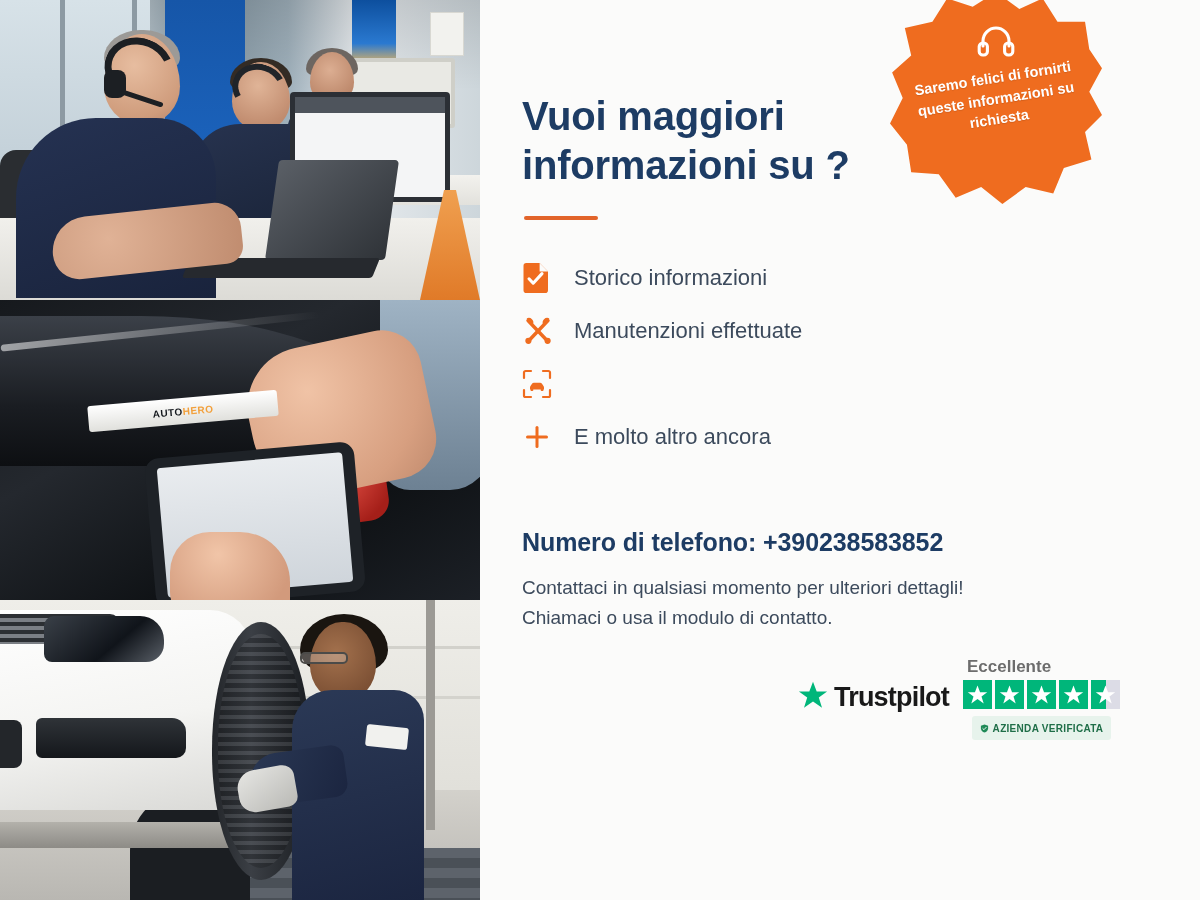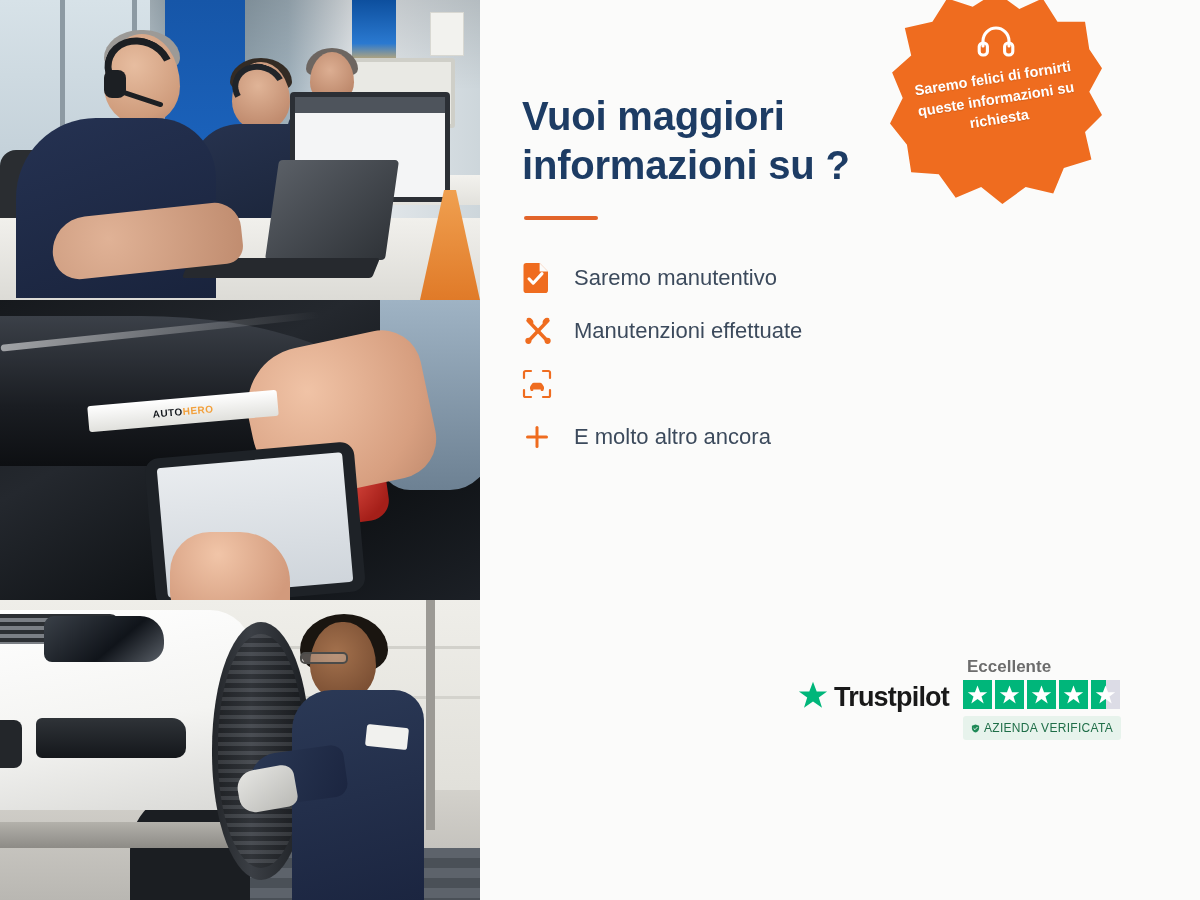--- a/index.html
+++ b/index.html
@@ -468,22 +468,22 @@
   }
   .tp-verified {
     margin-top: 4px;
     display: flex; align-items: center; gap: 4px;
     background: #e7f3ec;
     border-radius: 3px;
     padding: 3px 8px;
   }
   .tp-verified-text {
     color: #1f6e48;
-    font-size: 12px;
-    font-weight: 400;
+    font-size: 10px;
+    font-weight: 700;
     letter-spacing: .3px;
   }
 </style>
 </head>
 <body>
 
 <div class="banner">
 
   <div class="photo-column">
 
@@ -568,21 +568,21 @@
     <ul class="feature-list">
 
       <li class="feature-item">
         <span class="feature-icon">
           <svg width="27" height="30" viewBox="0 0 27 30" aria-hidden="true">
             <path d="M1.5 2.8A2.8 2.8 0 0 1 4.3 0h13.3L26 8.4v18.8A2.8 2.8 0 0 1 23.2 30H4.3a2.8 2.8 0 0 1-2.8-2.8Z" fill="#ef6c1f"></path>
             <path d="M17.6 0 26 8.4h-8.4Z" fill="#fbfbfa"></path>
             <path d="M7 15.8l4.2 4.4L20 10.6" fill="none" stroke="#ffffff" stroke-width="3.1" stroke-linecap="round" stroke-linejoin="round"></path>
           </svg>
         </span>
-        <span class="feature-label">Saremo manutentivo</span>
+        <span class="feature-label">Storico informazioni</span>
       </li>
 
       <li class="feature-item">
         <span class="feature-icon">
           <svg width="32" height="32" viewBox="0 0 32 32" aria-hidden="true">
             <g stroke="#ef6c1f" stroke-width="3.4" stroke-linecap="round" fill="none">
               <path d="M6 5.5 L25.5 26"></path>
               <path d="M26 5.5 L6.5 26"></path>
             </g>
             <path d="M4.6 3.4a4.6 4.6 0 0 1 6.2 6.2Z" fill="#ef6c1f"></path>
@@ -617,20 +617,27 @@
             <g stroke="#ef6c1f" stroke-width="3" stroke-linecap="round">
               <path d="M15 5.5V24.5"></path>
               <path d="M5.5 15H24.5"></path>
             </g>
           </svg>
         </span>
         <span class="feature-label">E molto altro ancora</span>
       </li>
     </ul>
 
+    <div class="phone-block">
+      <div class="phone-title">Numero di telefono: +390238583852</div>
+      <div class="phone-sub">
+        <div>Contattaci in qualsiasi momento per ulteriori dettagli!</div>
+        <div>Chiamaci o usa il modulo di contatto.</div>
+      </div>
+    </div>
 
     <div class="badge">
       <div class="badge-blob"></div>
       <div class="badge-icon">
         <svg width="40" height="38" viewBox="0 0 40 38" aria-hidden="true">
           <path d="M7 24v-5a13 13 0 0 1 26 0v5" fill="none" stroke="#ffffff" stroke-width="3.1" stroke-linecap="round"></path>
           <rect x="3.2" y="21" width="8.2" height="12" rx="3.6" fill="none" stroke="#ffffff" stroke-width="3.1"></rect>
           <rect x="28.6" y="21" width="8.2" height="12" rx="3.6" fill="none" stroke="#ffffff" stroke-width="3.1"></rect>
         </svg>
       </div>

